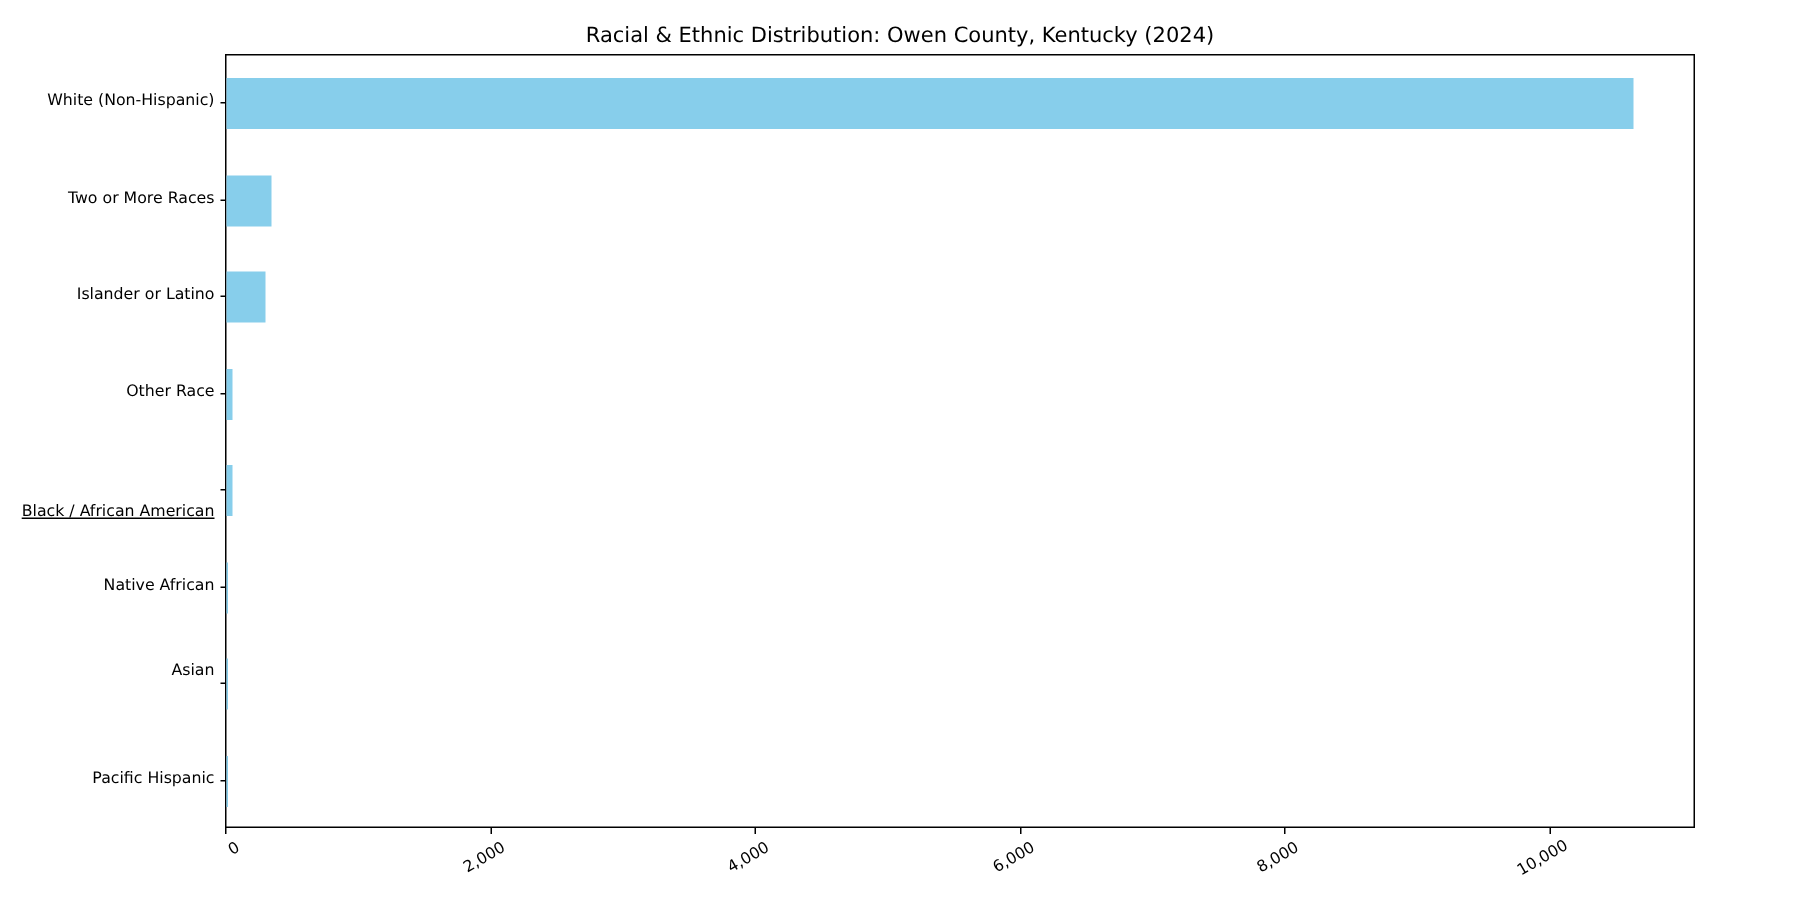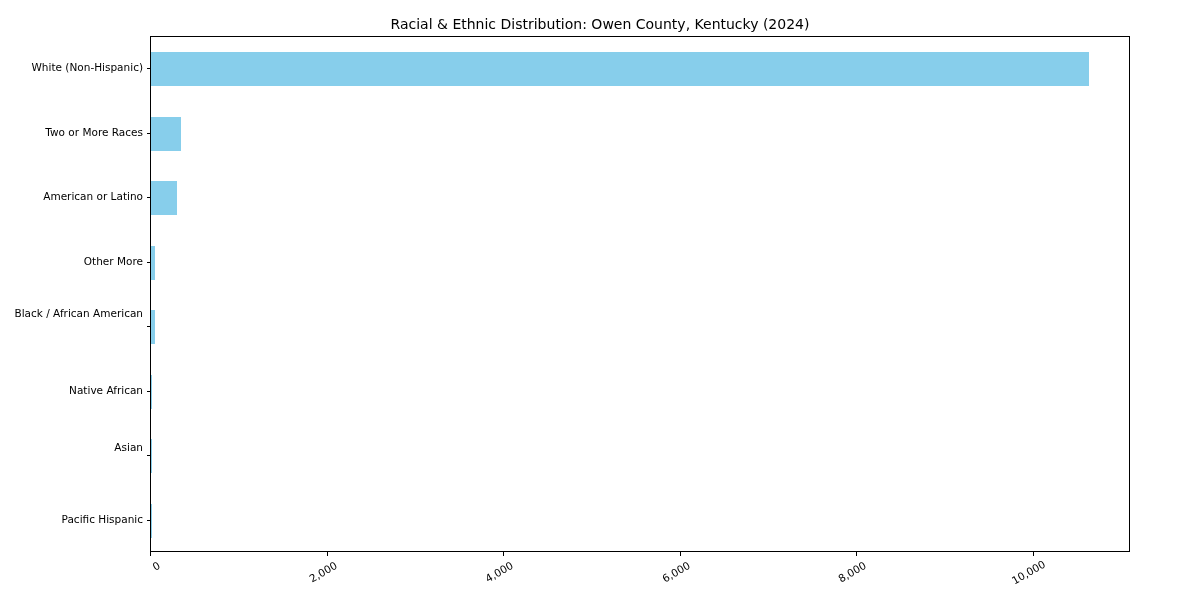--- a/index.html
+++ b/index.html
@@ -121,25 +121,25 @@
         </div>
       </div>
   </div>
 
   <div id="ticks-layer">
       <div class="ytick-mark" style="left: 146.5px; top: 68.25px;"></div>
       <div class="ytick-label" style="right: 1057px; top: 61.25px;">White (Non-Hispanic)</div>
       <div class="ytick-mark" style="left: 146.5px; top: 132.75px;"></div>
       <div class="ytick-label" style="right: 1057px; top: 125.75px;">Two or More Races</div>
       <div class="ytick-mark" style="left: 146.5px; top: 197.25px;"></div>
-      <div class="ytick-label" style="right: 1057px; top: 190.25px;">American or Latino</div>
+      <div class="ytick-label" style="right: 1057px; top: 190.25px;">Islander or Latino</div>
       <div class="ytick-mark" style="left: 146.5px; top: 261.75px;"></div>
-      <div class="ytick-label" style="right: 1057px; top: 254.75px;">Other More</div>
+      <div class="ytick-label" style="right: 1057px; top: 254.75px;">Other Race</div>
       <div class="ytick-mark" style="left: 146.5px; top: 326.25px;"></div>
-      <div class="ytick-label" style="right: 1057px; top: 307px;">Black / African American</div>
+      <div class="ytick-label" style="right: 1057px; top: 335px; text-decoration: underline;">Black / African American</div>
       <div class="ytick-mark" style="left: 146.5px; top: 390.75px;"></div>
       <div class="ytick-label" style="right: 1057px; top: 383.75px;">Native African</div>
       <div class="ytick-mark" style="left: 146.5px; top: 455.25px;"></div>
       <div class="ytick-label" style="right: 1057px; top: 441px;">Asian</div>
       <div class="ytick-mark" style="left: 146.5px; top: 519.75px;"></div>
       <div class="ytick-label" style="right: 1057px; top: 512.75px;">Pacific Hispanic</div>
       <div class="xtick-mark" style="left: 150px; top: 552px;"></div>
       <div class="xtick-label" style="left: 122px; top: 559px; width: 34px; text-align: right; transform: rotate(-30deg); transform-origin: right top;">0</div>
       <div class="xtick-mark" style="left: 326.577px; top: 552px;"></div>
       <div class="xtick-label" style="left: 298.577px; top: 559px; width: 34px; text-align: right; transform: rotate(-30deg); transform-origin: right top;">2,000</div>

